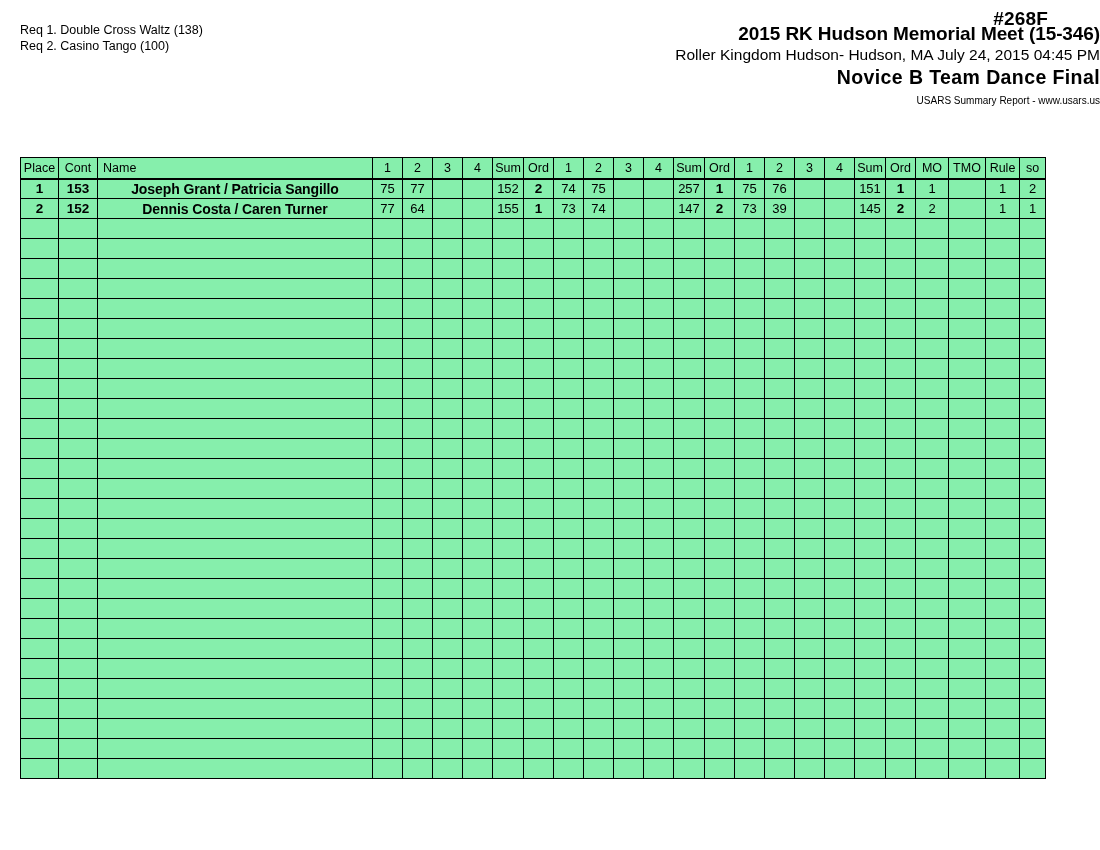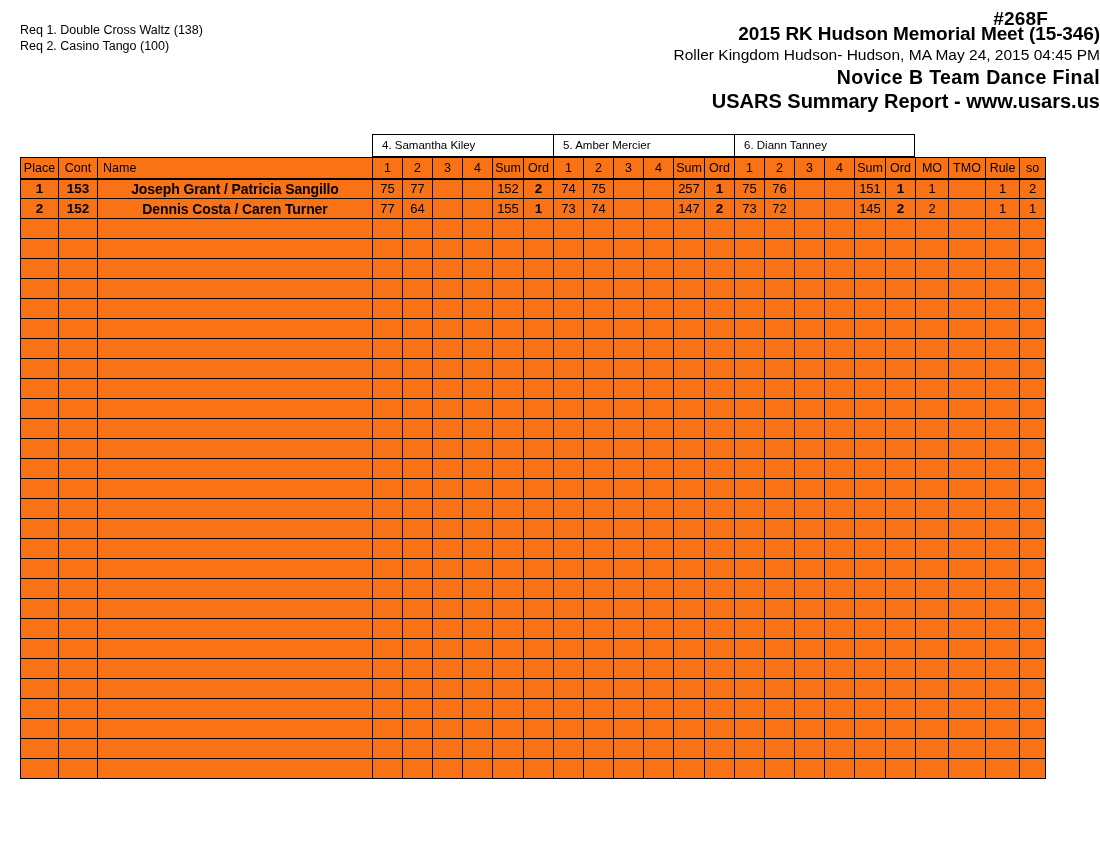--- a/index.html
+++ b/index.html
@@ -48,22 +48,22 @@
     font-weight: normal;
     line-height: 20px;
   }
   .event-title {
     font-size: 19.5px;
     font-weight: bold;
     line-height: 25px;
     letter-spacing: 0.4px;
   }
   .report-line {
-    font-size: 20px;
-    font-weight: bold;
+    font-size: 10px;
+    font-weight: normal;
     line-height: 22px;
   }
 
   
   .judge-band {
     position: absolute;
     left: 372px; top: 134px;
     height: 23px;
     display: flex;
   }
@@ -83,21 +83,21 @@
   
   .grid {
     position: absolute;
     left: 20px; top: 157px;
     width: 1015px;
   }
   table.scoresheet {
     border-collapse: collapse;
     table-layout: fixed;
     width: 1015px;
-    background: #f97316;
+    background: #86efac;
   }
   table.scoresheet td, table.scoresheet th {
     border: 1px solid #000;
     height: 20px;
     padding: 0;
     font-weight: normal;
     font-size: 12.5px;
     text-align: center;
     vertical-align: middle;
     overflow: hidden;
@@ -142,30 +142,25 @@
 
   <div class="req-block">
     <span class="req-line">Req 1.  Double Cross Waltz (138)</span>
     <span class="req-line">Req 2.  Casino Tango (100)</span>
   </div>
 
   <div class="event-no">#268F</div>
 
   <div class="title-block">
     <div class="meet-title">2015 RK Hudson Memorial Meet (15-346)</div>
-    <div class="meet-venue">Roller Kingdom Hudson- Hudson, MA  May 24, 2015  04:45 PM</div>
+    <div class="meet-venue">Roller Kingdom Hudson- Hudson, MA  July 24, 2015  04:45 PM</div>
     <div class="event-title">Novice B Team Dance Final</div>
     <div class="report-line">USARS Summary Report - www.usars.us</div>
   </div>
 
-  <div class="judge-band">
-    <div class="judge-cell" style="width:181px;">4.  Samantha Kiley</div>
-    <div class="judge-cell" style="width:181px;">5.  Amber Mercier</div>
-    <div class="judge-cell last" style="width:181px;">6.  Diann Tanney</div>
-  </div>
 
   <div class="grid">
     <table class="scoresheet">
       <colgroup>
         <col style="width:38px">
         <col style="width:39px">
         <col style="width:275px">
         <col style="width:30px">
           <col style="width:30px">
           <col style="width:30px">
@@ -259,21 +254,21 @@
             <td class="score"></td>
             <td class="score">155</td>
             <td class="ord">1</td>
             <td class="score">73</td>
             <td class="score">74</td>
             <td class="score"></td>
             <td class="score"></td>
             <td class="score">147</td>
             <td class="ord">2</td>
             <td class="score">73</td>
-            <td class="score">72</td>
+            <td class="score">39</td>
             <td class="score"></td>
             <td class="score"></td>
             <td class="score">145</td>
             <td class="ord">2</td>
             <td class="tail">2</td>
             <td class="tail"></td>
             <td class="tail">1</td>
             <td class="tail">1</td>
           </tr>
           <tr class="empty">

